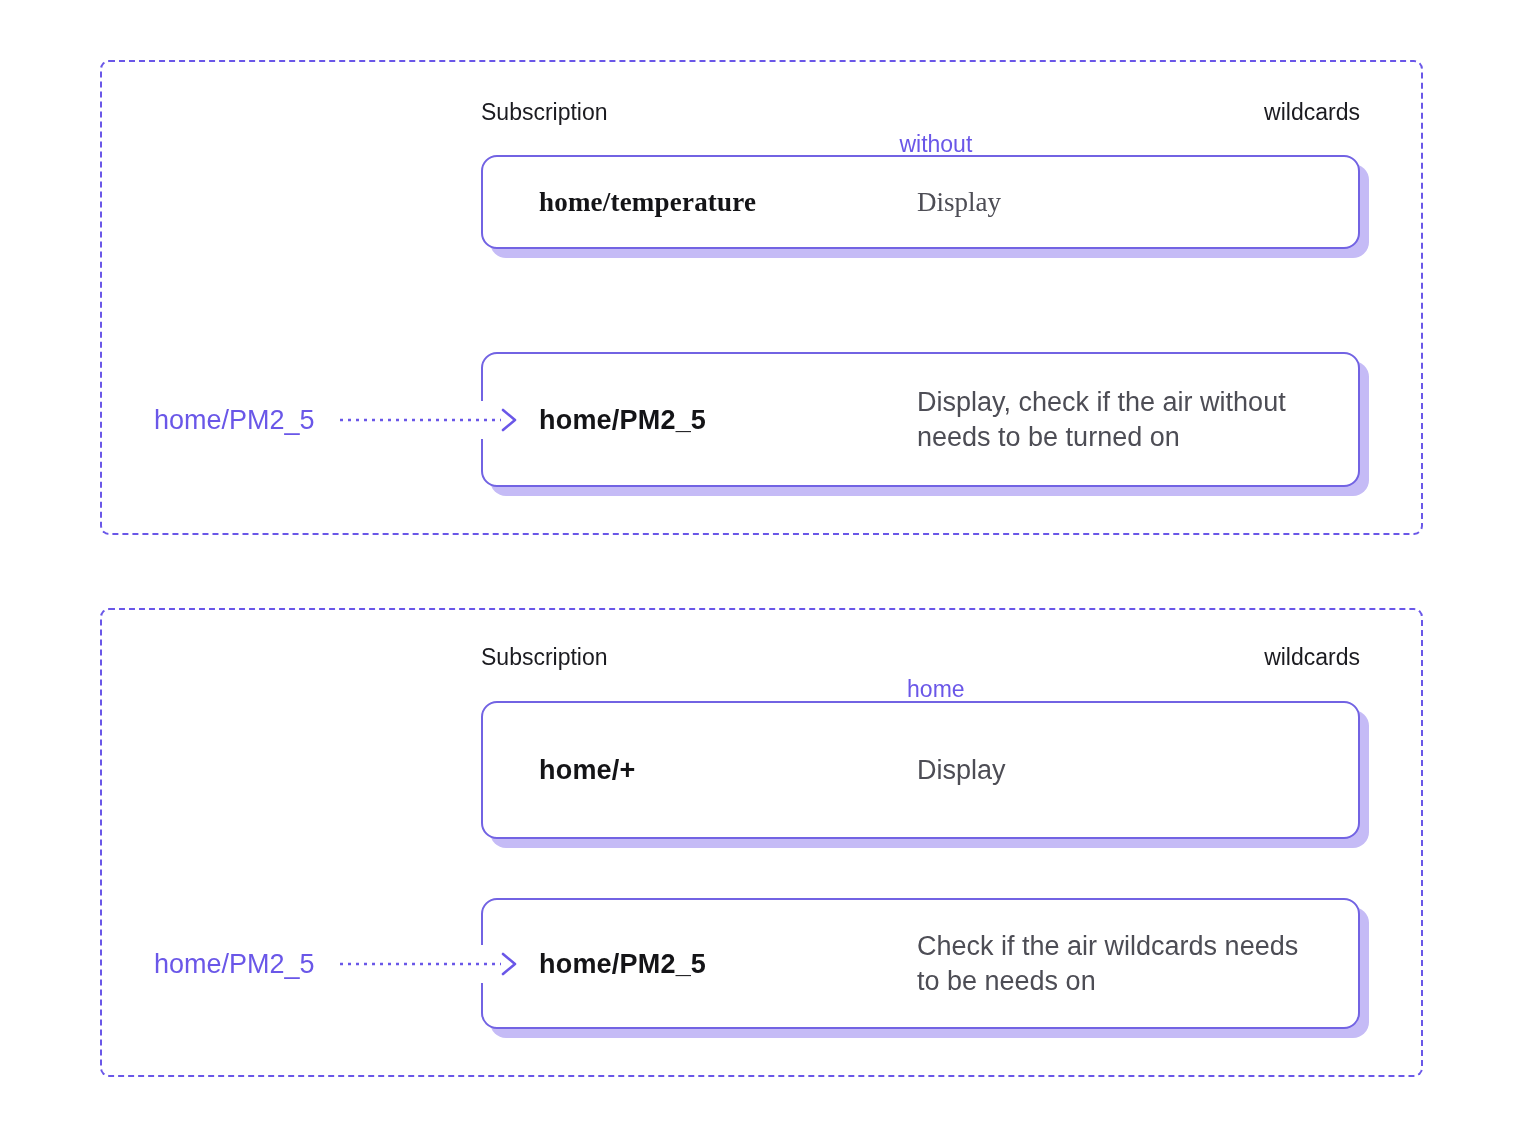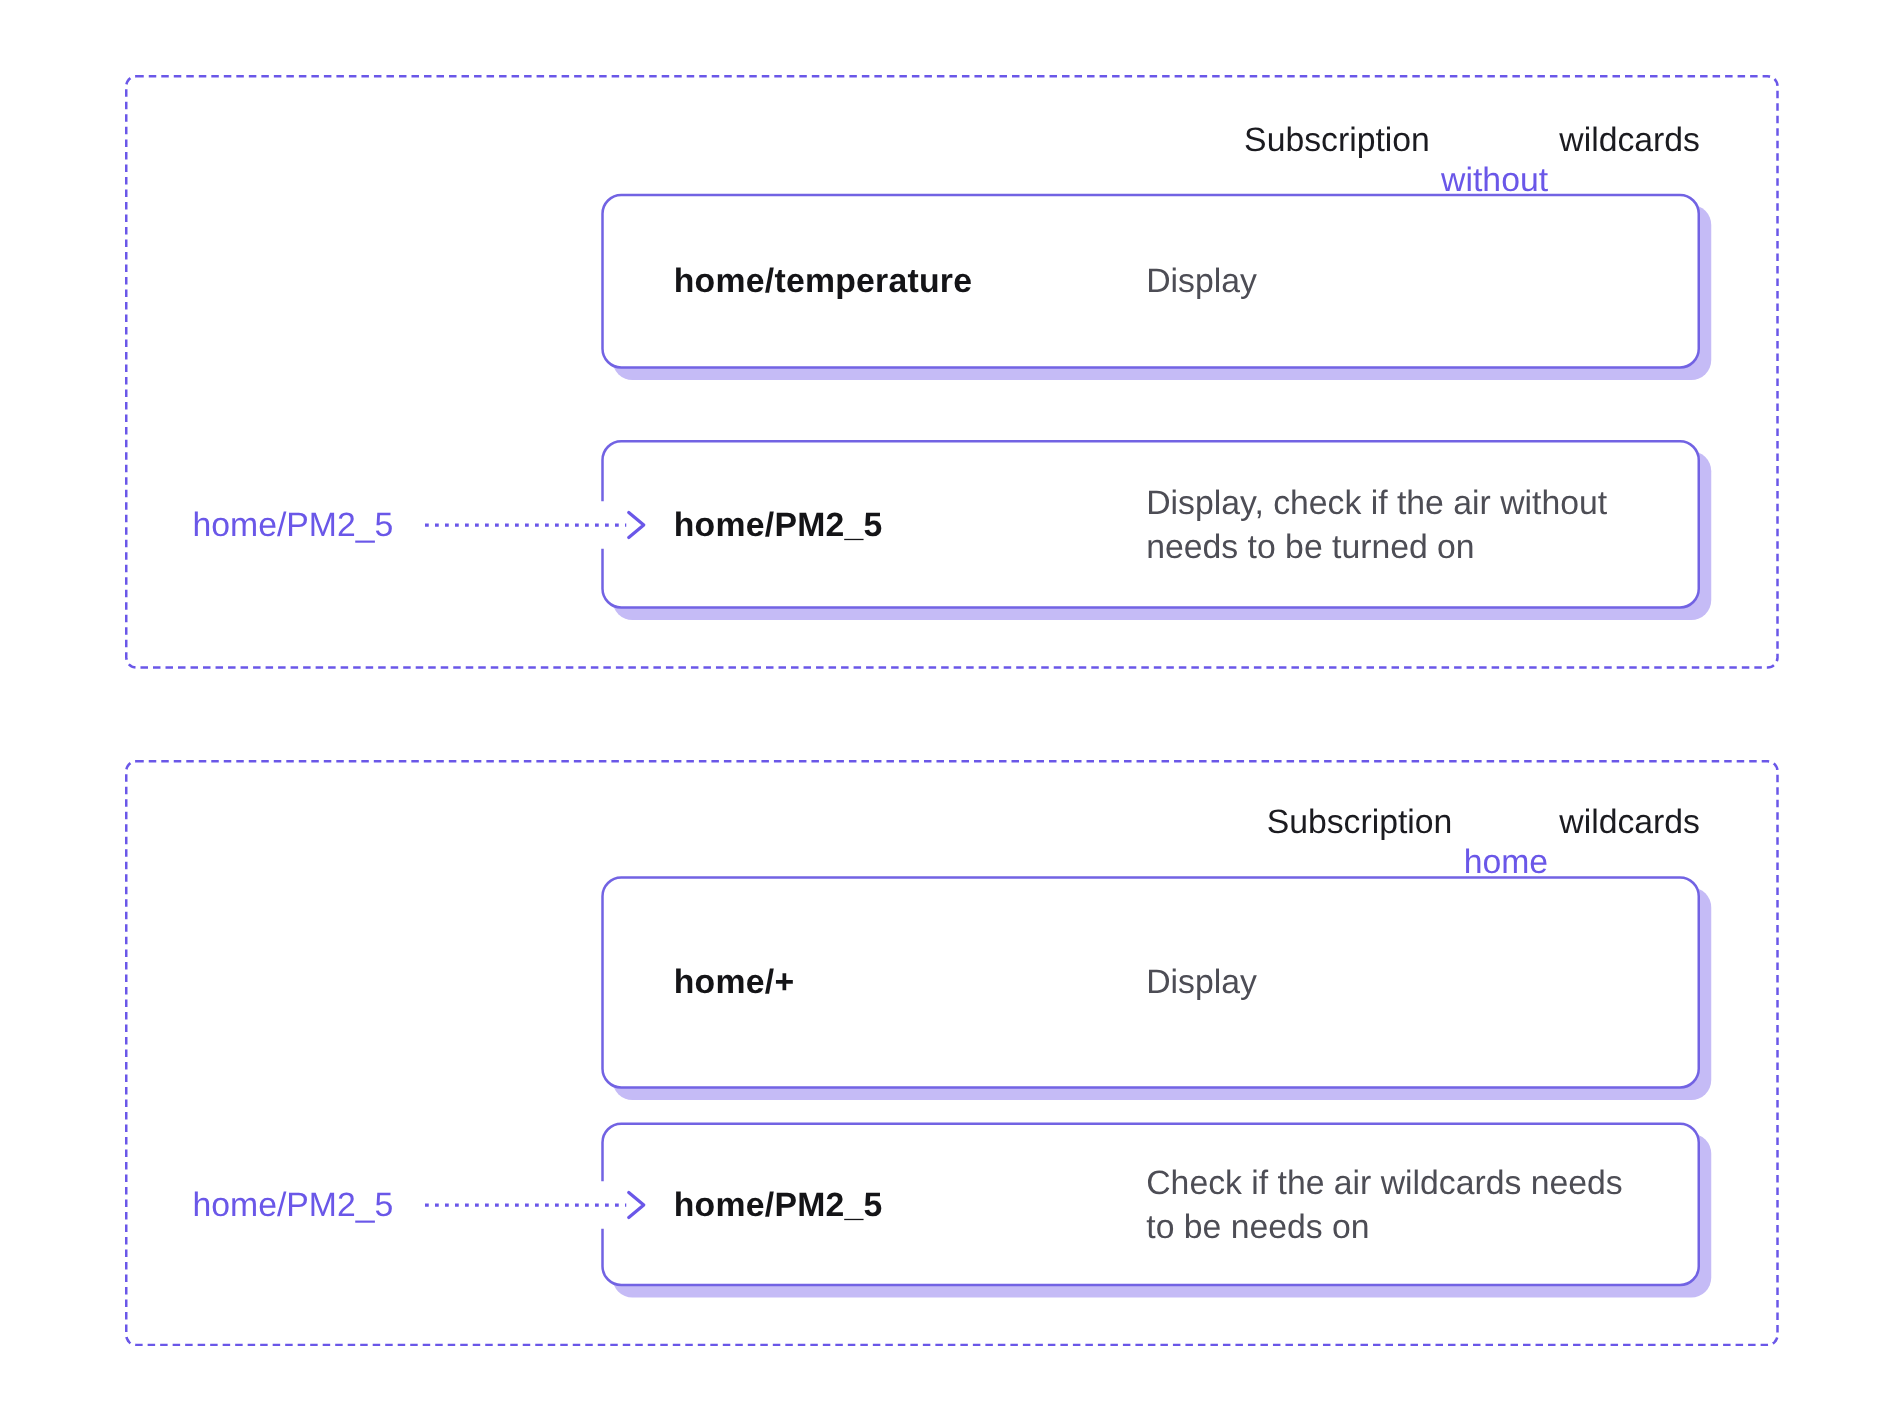--- a/index.html
+++ b/index.html
@@ -28,44 +28,44 @@
     background: transparent;
   }
   .panel-1 { left: 100px; top: 60px;  width: 1323px; height: 475px; }
   .panel-2 { left: 100px; top: 608px; width: 1323px; height: 469px; }
 
   .panel-title {
     position: absolute;
     left: 481px;
     width: 879px;
     display: flex;
-    justify-content: flex-end;
+    justify-content: space-between;
     gap: 9px;
-    font-size: 27px;
+    font-size: 23px;
     font-weight: 400;
     line-height: 32px;
     color: var(--text-dark);
     white-space: nowrap;
   }
   .title-1 { top: 96px; }
   .title-2 { top: 641px; }
   .panel-title .accent { color: var(--accent); margin-top: 32px; }
 
   .card {
     position: absolute;
     left: 481px;
     width: 879px;
     background: #fff;
     border: 2px solid var(--card-border);
     border-radius: 16px;
     box-shadow: 9px 9px 0 0 var(--card-shadow);
   }
-  .card-1 { top: 155px; height: 140px; }
+  .card-1 { top: 155px; height: 94px; font-family: Liberation Serif, serif; }
   .card-2 { top: 352px; height: 135px; }
-  .card-3 { top: 701px; height: 170px; }
+  .card-3 { top: 701px; height: 138px; }
   .card-4 { top: 898px; height: 131px; }
 
   .topic {
     position: absolute;
     left: 56px;
     top: 50%;
     transform: translateY(-50%);
     font-size: 27px;
     font-weight: 700;
     color: #141417;

